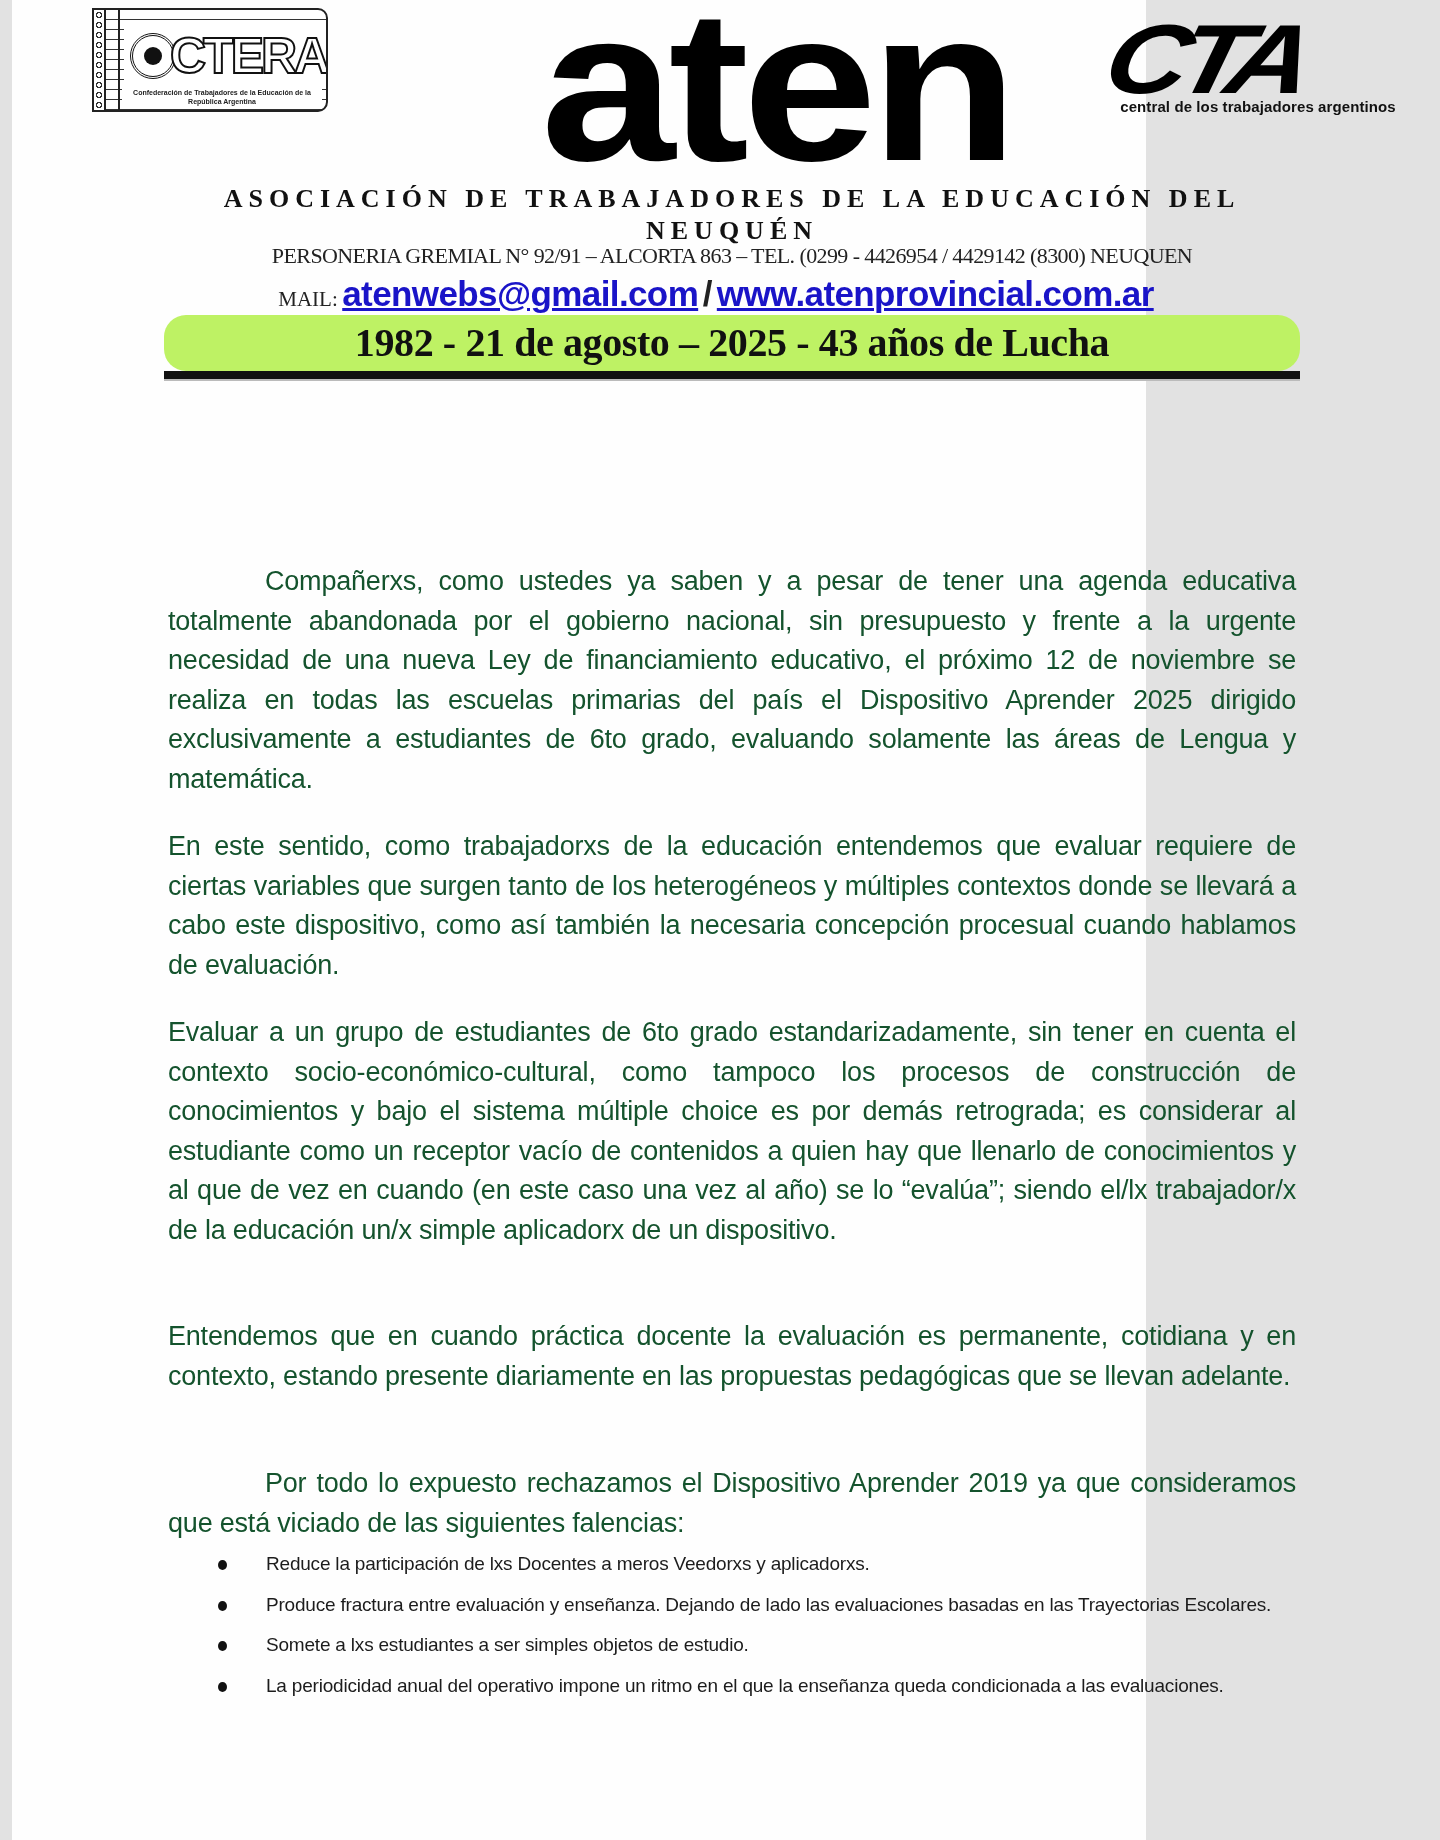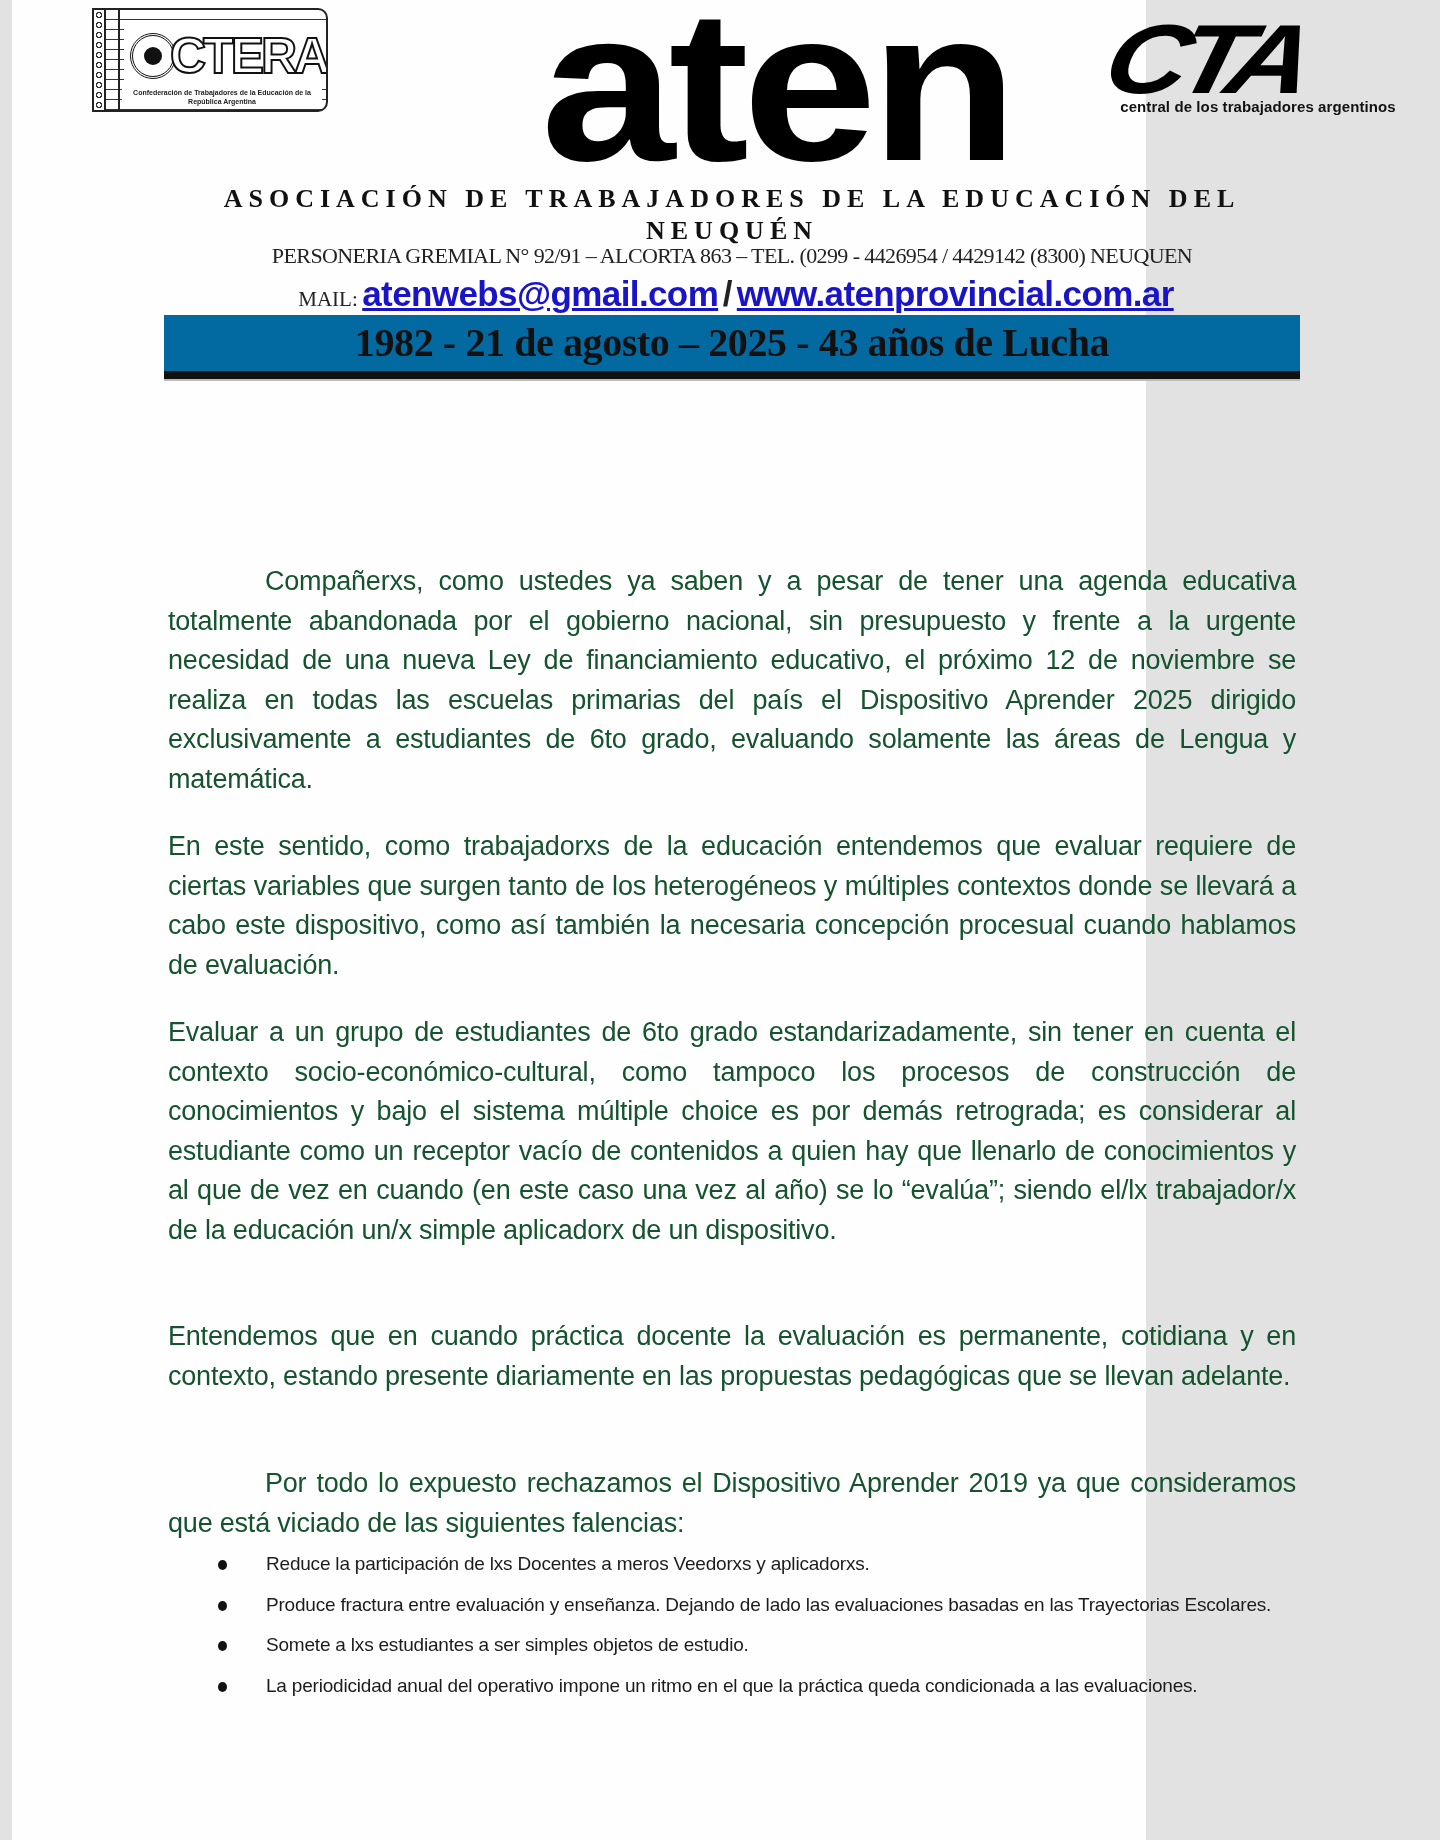--- a/index.html
+++ b/index.html
@@ -66,35 +66,35 @@
       position: absolute; left: 160px; top: 183px; width: 1120px; text-align: center;
       font-family: "Liberation Serif", serif; font-weight: bold; font-size: 26px;
       letter-spacing: 6px; line-height: 32px; color: #111;
     }
     .org-info {
       position: absolute; left: 160px; top: 242px; width: 1120px; text-align: center;
       font-family: "Liberation Serif", serif; font-size: 22px; letter-spacing: -0.6px;
       color: #222; line-height: 28px;
     }
     .mail-line {
-      position: absolute; left: 164px; top: 272px; width: 1120px; text-align: center;
+      position: absolute; left: 144px; top: 272px; width: 1120px; text-align: center;
       line-height: 44px; white-space: nowrap;
     }
     .mail-label { font-family: "Liberation Serif", serif; font-size: 21px; color: #222; }
     .mail-link {
       font-family: "Liberation Sans", sans-serif; font-weight: bold; font-size: 35px;
       color: #1a14c8; text-decoration: underline; text-decoration-thickness: 3px;
       letter-spacing: -0.6px;
     }
     .mail-sep { font-family: "Liberation Sans", sans-serif; font-weight: bold; font-size: 35px; color: #222; }
     .banner {
       position: absolute; left: 152px; top: 315px; width: 1136px; height: 56px;
-      background: #0369a1; text-align: center;
+      background: #bef264; text-align: center;
       font-family: "Liberation Serif", serif; font-weight: bold; font-size: 40px;
-      line-height: 56px; color: #111; letter-spacing: -0.4px;
+      line-height: 56px; color: #111; letter-spacing: -0.4px; border-radius: 22px;
     }
     .banner-rule { position: absolute; left: 152px; top: 371px; width: 1136px; height: 8px; background: #111; }
     .banner-rule2 { position: absolute; left: 152px; top: 379px; width: 1136px; height: 2px; background: #bbb; }
     .doc-title {
       position: absolute; left: 152px; top: 452px; width: 1136px; text-align: center;
       font-weight: bold; font-size: 42px; line-height: 50px; color: #111;
     }
     .body-text {
       position: absolute; left: 156px; width: 1128px;
       font-size: 27px; line-height: 39.5px; color: #14532d; text-align: justify;
@@ -155,15 +155,15 @@
   <p id="p1" class="body-text indent">Compañerxs, como ustedes ya saben y a pesar de tener una agenda educativa totalmente abandonada por el gobierno nacional, sin presupuesto y frente a la urgente necesidad de una nueva Ley de financiamiento educativo, el próximo 12 de noviembre se realiza en todas las escuelas primarias del país el Dispositivo Aprender 2025 dirigido exclusivamente a estudiantes de 6to grado, evaluando solamente las áreas de Lengua y matemática.</p>
   <p id="p2" class="body-text">En este sentido, como trabajadorxs de la educación entendemos que evaluar requiere de ciertas variables que surgen tanto de los heterogéneos y múltiples contextos donde se llevará a cabo este dispositivo, como así también la necesaria concepción procesual cuando hablamos de evaluación.</p>
   <p id="p3" class="body-text">Evaluar a un grupo de estudiantes de 6to grado estandarizadamente, sin tener en cuenta el contexto socio-económico-cultural, como tampoco los procesos de construcción de conocimientos y bajo el sistema múltiple choice es por demás retrograda; es considerar al estudiante como un receptor vacío de contenidos a quien hay que llenarlo de conocimientos y al que de vez en cuando (en este caso una vez al año) se lo “evalúa”; siendo el/lx trabajador/x de la educación un/x simple aplicadorx de un dispositivo.</p>
   <p id="p4" class="body-text">Entendemos que en cuando práctica docente la evaluación es permanente, cotidiana y en contexto, estando presente diariamente en las propuestas pedagógicas que se llevan adelante.</p>
   <p id="p5" class="body-text indent">Por todo lo expuesto rechazamos el Dispositivo Aprender 2019 ya que consideramos que está viciado de las siguientes falencias:</p>
 
   <ul class="bullets">
     <li><span class="dot"></span><span>Reduce la participación de lxs Docentes a meros Veedorxs y aplicadorxs.</span></li>
     <li><span class="dot"></span><span>Produce fractura entre evaluación y enseñanza. Dejando de lado las evaluaciones basadas en las Trayectorias Escolares.</span></li>
     <li><span class="dot"></span><span>Somete a lxs estudiantes a ser simples objetos de estudio.</span></li>
-    <li><span class="dot"></span><span>La periodicidad anual del operativo impone un ritmo en el que la práctica queda condicionada a las evaluaciones.</span></li>
+    <li><span class="dot"></span><span>La periodicidad anual del operativo impone un ritmo en el que la enseñanza queda condicionada a las evaluaciones.</span></li>
   </ul>
 </div>
 
 </body></html>

